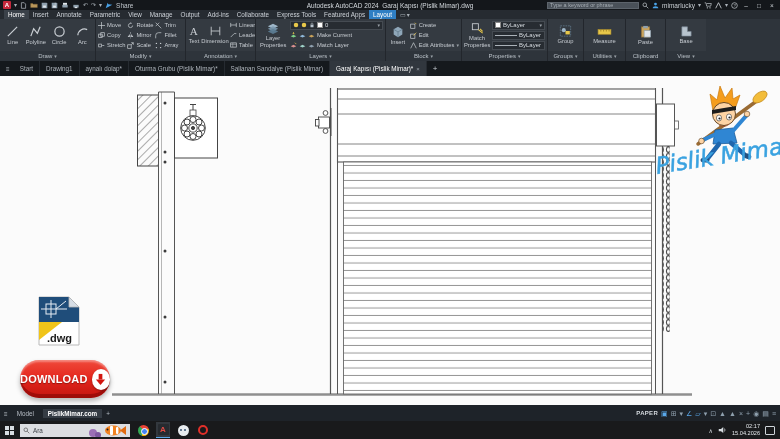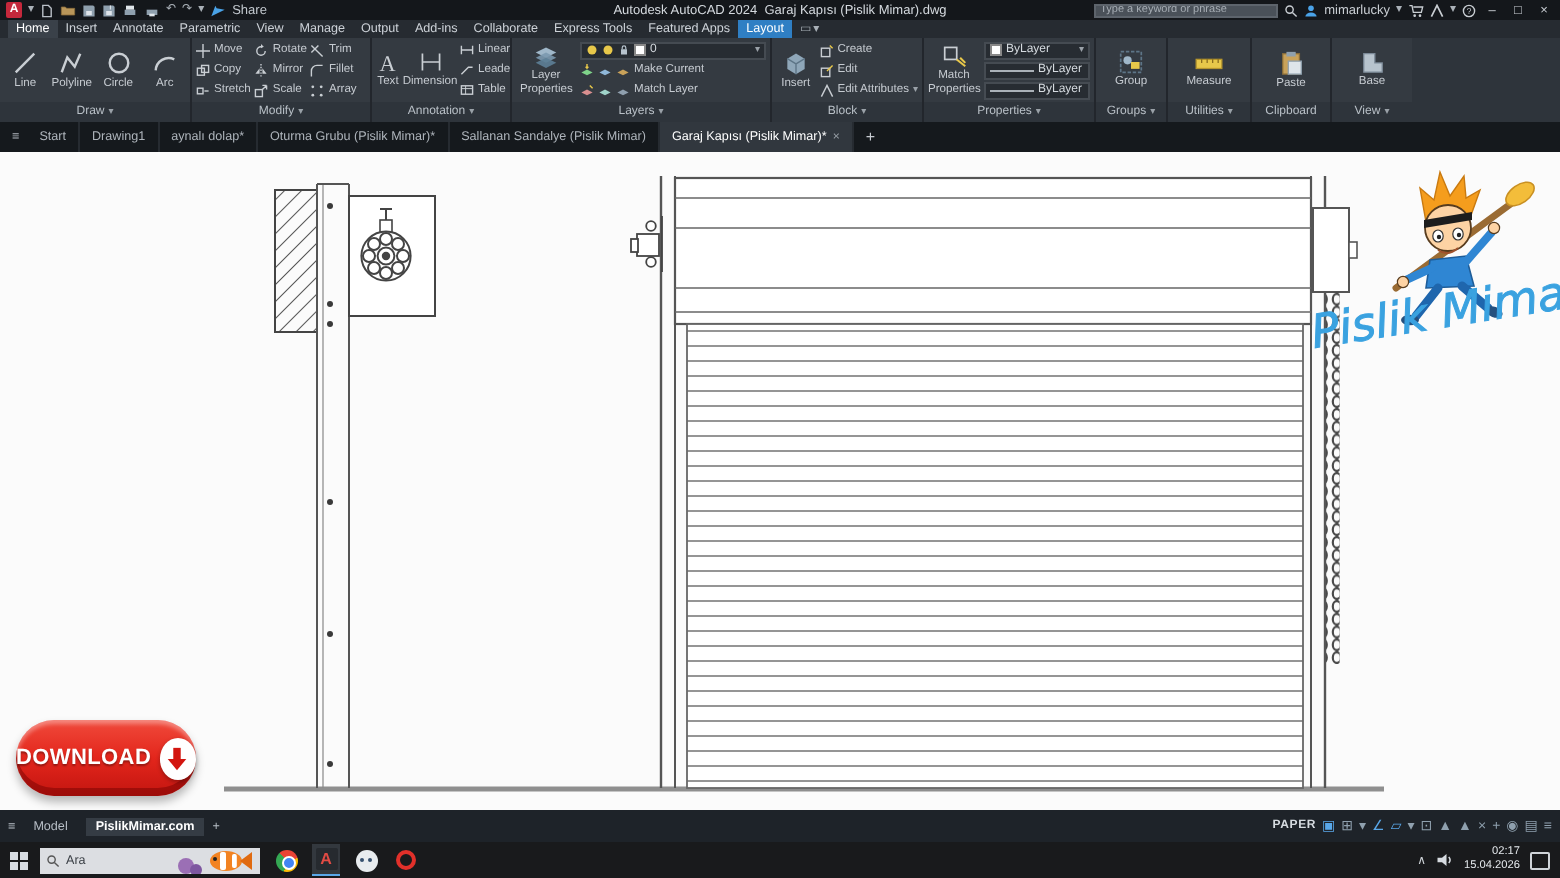--- a/index.html
+++ b/index.html
@@ -45,21 +45,21 @@
   
   .doctabs{position:absolute;top:61px;left:0;width:780px;height:15px;background:#15191d;display:flex;align-items:stretch;font-size:6.3px;color:#aeb4bb;padding-left:2px}
   .dtab{display:flex;align-items:center;padding:0 6px;white-space:nowrap;border-right:1px solid #262b31;gap:3px}
   .dtab.active{background:#31373e;color:#fff}
   .dtab .x{color:#9aa1a8;font-size:6px}
   .dplus{display:flex;align-items:center;padding:0 6px;color:#c6cbd1;font-size:8px}
 
   
   .canvas{position:absolute;top:76px;left:0;width:780px;height:329px;background:#fbfbfb}
   .dwg-badge{position:absolute;left:36px;top:220px;width:46px;height:52px}
-  .dlbtn{position:absolute;left:8px;top:284px;width:90px;height:38px;border-radius:19px;background:linear-gradient(180deg,#f04a3b 0%,#e3261c 50%,#c31510 100%);box-shadow:0 3px 5px rgba(0,0,0,.28),inset 0 -4px 0 rgba(110,0,0,.45),inset 0 2px 2px rgba(255,255,255,.35);display:flex;align-items:center;justify-content:center;gap:4px}
+  .dlbtn{position:absolute;left:20px;top:284px;width:90px;height:38px;border-radius:19px;background:linear-gradient(180deg,#f04a3b 0%,#e3261c 50%,#c31510 100%);box-shadow:0 3px 5px rgba(0,0,0,.28),inset 0 -4px 0 rgba(110,0,0,.45),inset 0 2px 2px rgba(255,255,255,.35);display:flex;align-items:center;justify-content:center;gap:4px}
   .dlbtn span{color:#fff;font-size:11px;font-weight:bold;letter-spacing:.2px;text-shadow:0 1px 1px rgba(0,0,0,.35)}
   .dlcirc{width:21px;height:21px;border-radius:50%;background:#fff;display:flex;align-items:center;justify-content:center;box-shadow:0 1px 2px rgba(0,0,0,.3)}
 
   
   .statusbar{position:absolute;top:405px;left:0;width:780px;height:16px;background:#1e2329;display:flex;align-items:center;padding:0 4px;gap:4px;font-size:6.3px;color:#b7bec6}
   .stab{padding:1px 5px}
   .stab.active{background:#353c44;color:#fff;font-weight:bold}
   .sicons{margin-left:auto;display:flex;align-items:center;gap:3px}
   .paper{font-size:6px;font-weight:bold;color:#d6dbe0;letter-spacing:.3px}
   .sic{font-size:7px;color:#8fa0ae;line-height:1}
@@ -648,20 +648,35 @@
         <circle cx="13.5" cy="61" r="2.8" fill="#fdd3a4" stroke="#583c1e" stroke-width="0.6"></circle>
         <line x1="31" y1="64" x2="20" y2="78" stroke="#1f66ad" stroke-width="4.5" stroke-linecap="round"></line>
         <line x1="43" y1="63" x2="56" y2="74" stroke="#1f66ad" stroke-width="4.5" stroke-linecap="round"></line>
         <ellipse cx="17" cy="80" rx="4.5" ry="2.6" fill="#25507e"></ellipse>
         <ellipse cx="59" cy="76" rx="4.5" ry="2.6" fill="#25507e" transform="rotate(20 59 76)"></ellipse>
       </g>
       <text x="657" y="98" transform="rotate(-9 657 98)" font-size="23" font-style="italic" fill="#3aa2e0" stroke="#3aa2e0" stroke-width="0.5" font-family="DejaVu Sans, sans-serif">Pislik Mimar</text>
     </svg>
 
     
+    <div class="dwg-badge">
+      <svg width="46" height="52" viewBox="0 0 46 52">
+        <path d="M3,1 H33 L43,11 V49 H3 Z" fill="#ffffff" stroke="#b9b9b9" stroke-width="1"></path>
+        <path d="M3,1 H33 L43,11 V26 L3,26 Z" fill="#1f4d7a"></path>
+        <polygon points="3,26 3,44 26,26" fill="#f0c419"></polygon>
+        <path d="M33,1 L43,11 H33 Z" fill="#d6dde5" stroke="#b9b9b9" stroke-width="0.8"></path>
+        <g stroke="#e8eef4" stroke-width="1" fill="none">
+          <line x1="15" y1="4" x2="15" y2="22"></line>
+          <line x1="5" y1="13" x2="31" y2="13"></line>
+          <rect x="10" y="8" width="10" height="10"></rect>
+          <line x1="20" y1="13" x2="30" y2="5"></line>
+        </g>
+        <text x="11" y="46" font-size="11" font-weight="bold" fill="#1a1a1a" font-family="Liberation Sans, sans-serif">.dwg</text>
+      </svg>
+    </div>
 
     
     <div class="dlbtn">
       <span>DOWNLOAD</span>
       <div class="dlcirc">
         <svg width="13" height="13" viewBox="0 0 14 14">
             <rect x="5" y="1" width="4" height="6" fill="#d3150f"></rect>
             <polygon points="2,7 12,7 7,13" fill="#d3150f"></polygon>
           </svg>
       </div>

